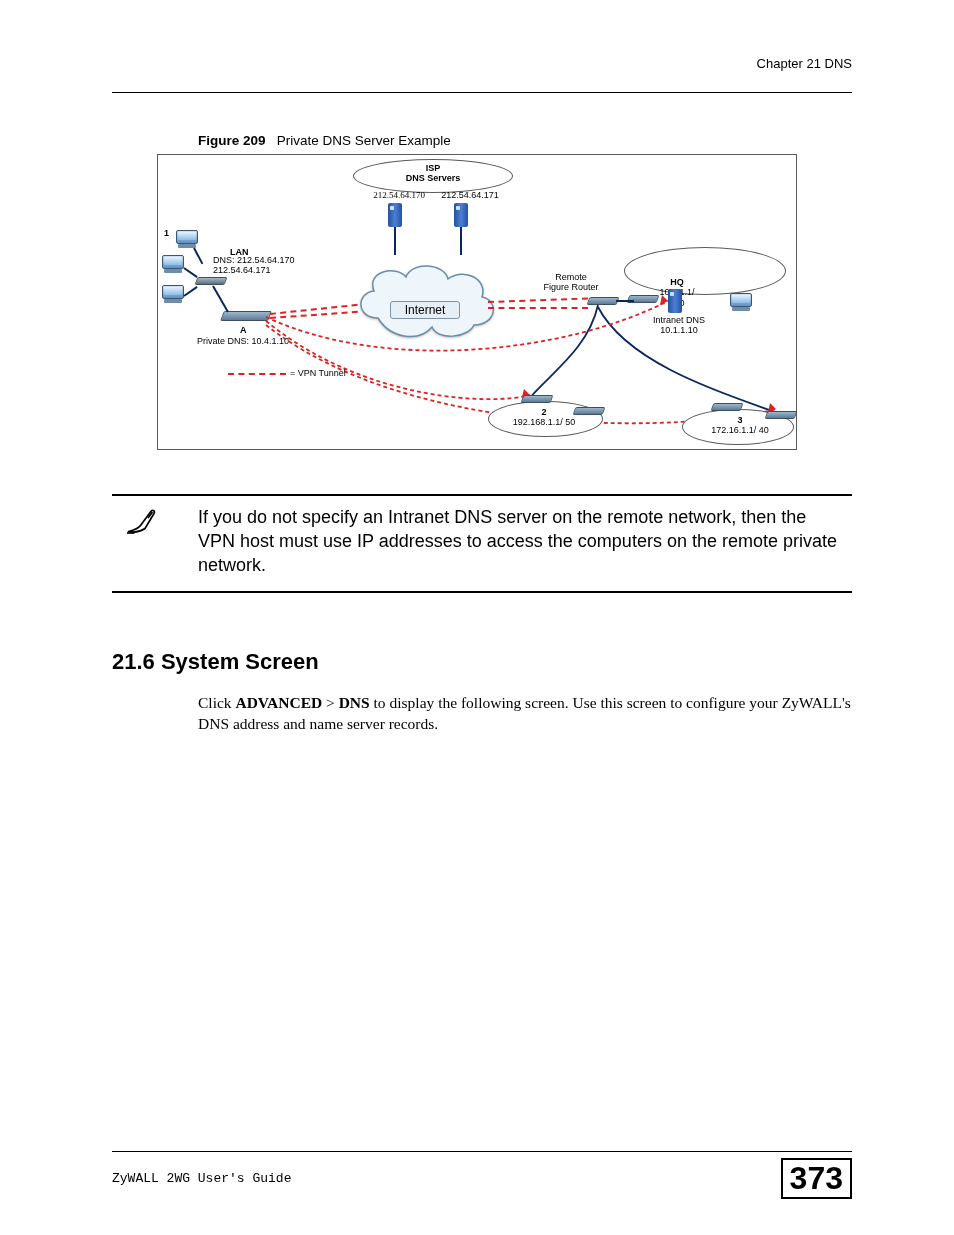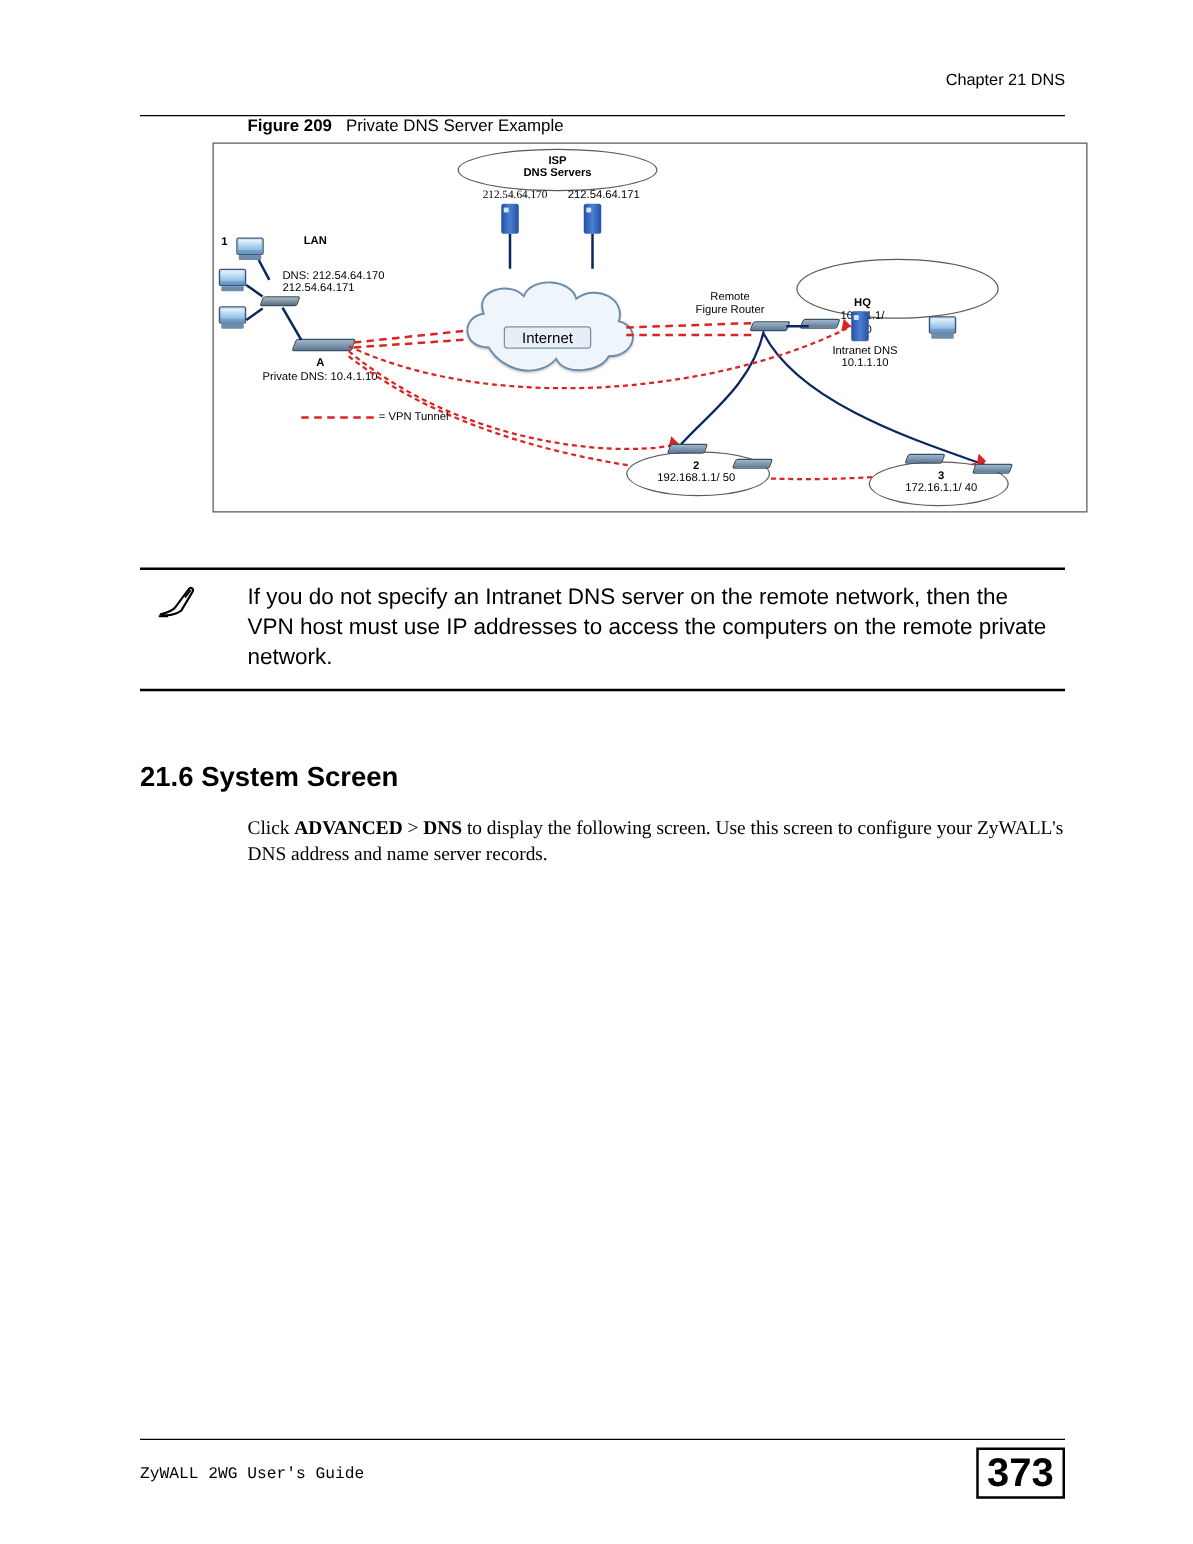--- a/index.html
+++ b/index.html
@@ -20,27 +20,28 @@
   .chapter-header {
     font-family: Arial, Helvetica, sans-serif;
     font-size: 13px;
     text-align: right;
     padding-bottom: 21px;
     border-bottom: 1.5px solid #000;
   }
   .figure-caption {
     font-family: Arial, Helvetica, sans-serif;
     font-size: 13.5px;
+    margin-top: 40px;
     margin-left: 86px;
   }
   .figure-caption b { font-weight: bold; }
   .diagram-box {
     margin-top: 6px;
-    margin-left: 58px;
-    width: 700px;
+    margin-left: 45px;
+    width: 640px;
     height: 296px;
     border: 1px solid #5a5a5a;
     position: relative;
     font-family: Arial, Helvetica, sans-serif;
   }
   .dlabel {
     position: absolute;
     font-size: 9px;
     color: #000;
     text-align: center;
@@ -221,21 +222,21 @@
         <div class="cpu"></div>
       </div>
     <div class="computer" style="left:4px; top:100px;">
         <div class="monitor"></div>
         <div class="cpu"></div>
       </div>
     <div class="computer" style="left:4px; top:130px;">
         <div class="monitor"></div>
         <div class="cpu"></div>
       </div>
-    <div class="dlabel bold" style="left:72px; top:72px;">LAN</div>
+    <div class="dlabel bold" style="left:72px; top:92px;">LAN</div>
     <div class="dlabel" style="left:55px; top:100px; width:100px; text-align:left;">
       <span>DNS: 212.54.64.170</span><br><span>212.54.64.171</span>
     </div>
     <div class="switch" style="left:38px; top:122px;"></div>
 
     <div class="rotated-line" style="left:36px; top:92px; width:18px; transform:rotate(62deg); transform-origin:left;"></div>
     <div class="rotated-line" style="left:26px; top:112px; width:16px; transform:rotate(35deg); transform-origin:left;"></div>
     <div class="rotated-line" style="left:26px; top:140px; width:16px; transform:rotate(-35deg); transform-origin:left;"></div>
 
     <div class="router" style="left:64px; top:156px;"></div>

